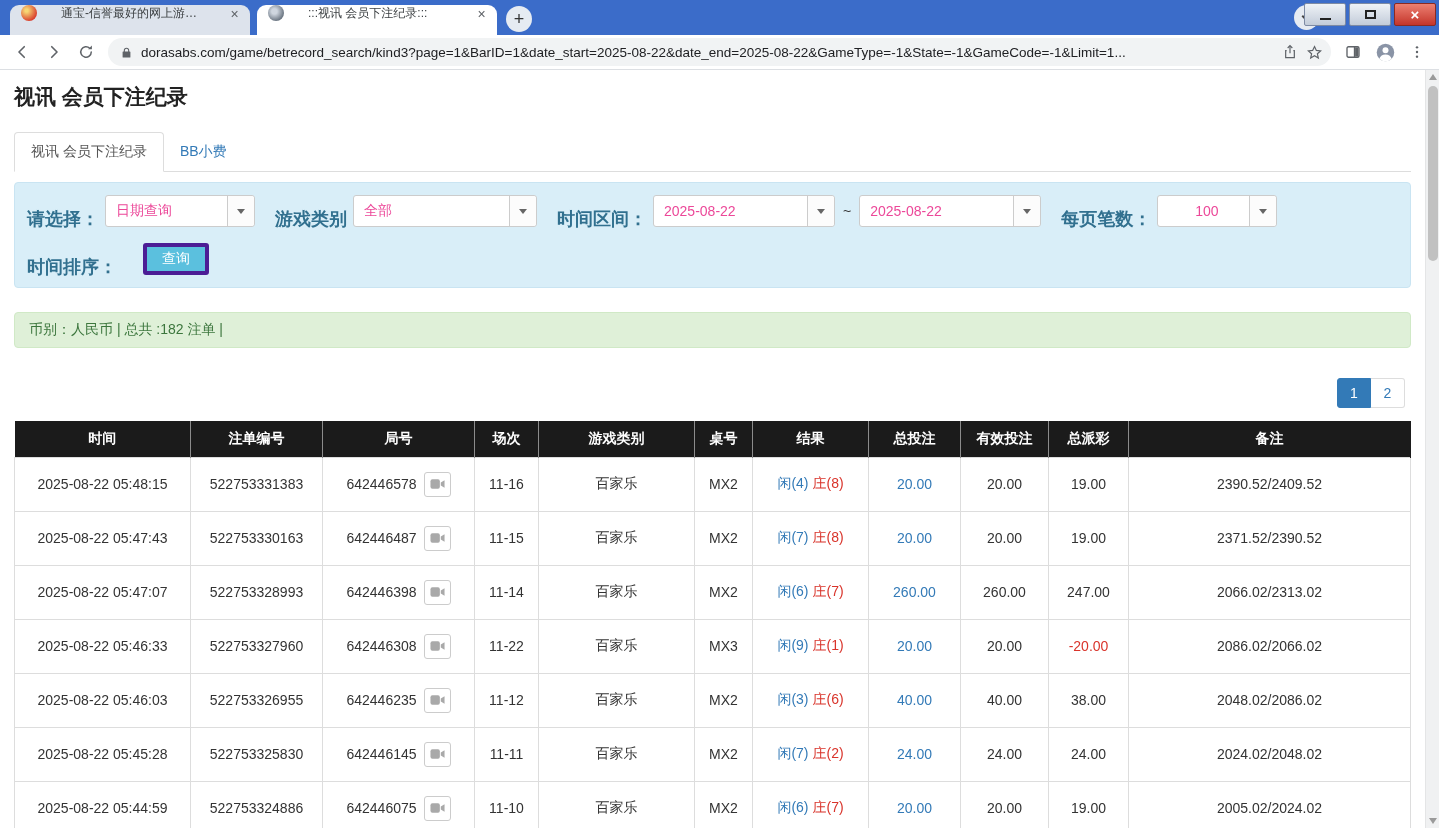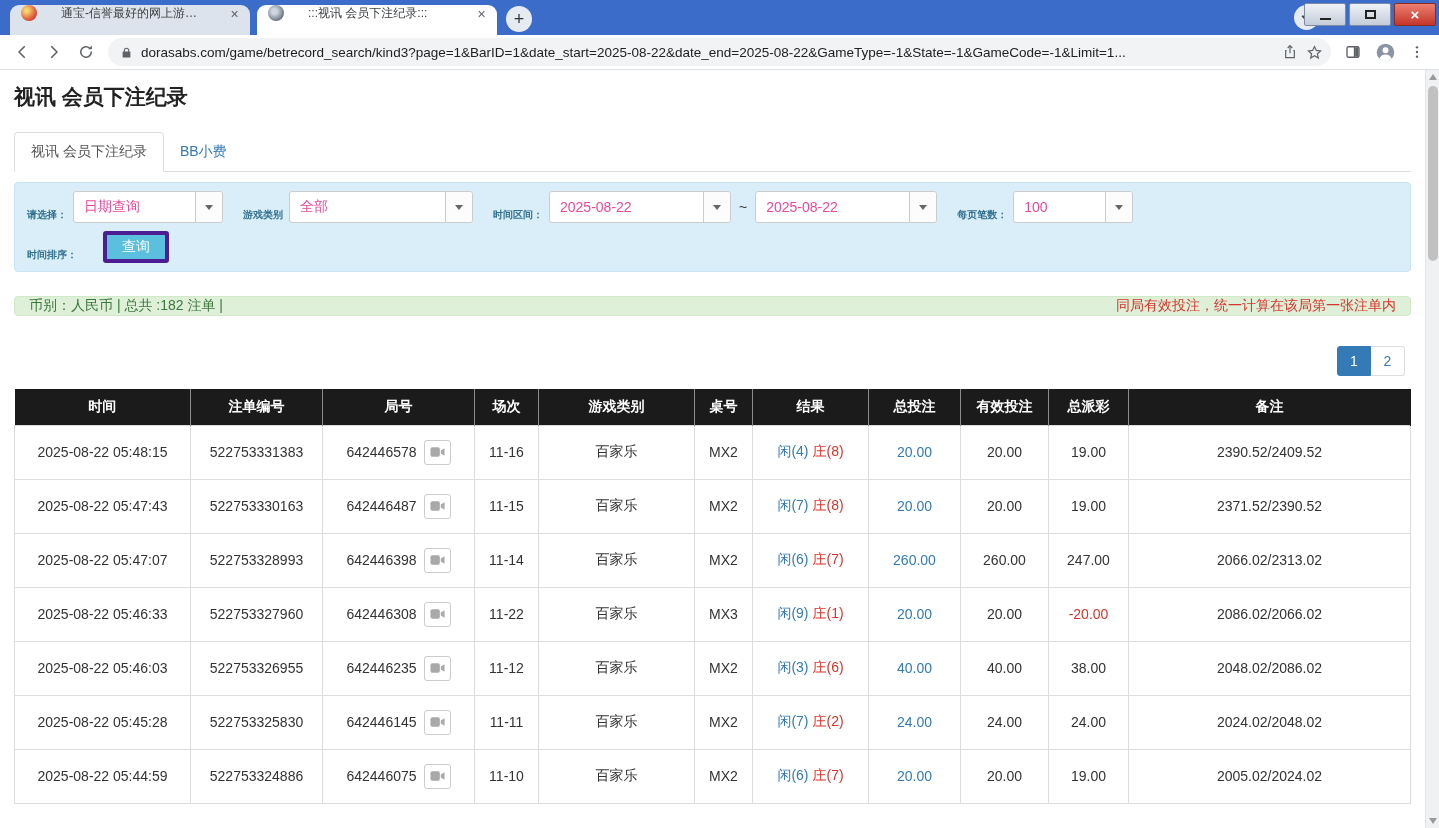--- a/index.html
+++ b/index.html
@@ -40,30 +40,30 @@
 
   
   .page{position:absolute;top:70px;left:0;width:1425px;height:758px;overflow:hidden;padding:0 14px;background:#fff;}
   .page-title{font-size:21px;font-weight:bold;color:#222;margin-top:14px;line-height:26px;}
   .nav-tabs{margin-top:22px;border-bottom:1px solid #ddd;display:flex;align-items:flex-end;}
   .nav-tab{padding:10px 16px;font-size:14px;cursor:pointer;}
   .nav-tab.active{border:1px solid #ddd;border-bottom:1px solid #fff;border-radius:4px 4px 0 0;background:#fff;color:#555;margin-bottom:-1px;}
   .nav-tab.plain{color:var(--accent-blue);}
   .filter-panel{margin-top:10px;background:var(--filter-bg);border:1px solid #c9e4f2;border-radius:4px;padding:8px 10px;display:flex;flex-direction:column;gap:8px;}
   .filter-row{display:flex;align-items:center;}
-  .f-label{font-size:10px;font-weight:bold;color:var(--filter-label);margin:16px 6px 0 2px;white-space:nowrap;}
+  .f-label{font-size:18px;font-weight:bold;color:var(--filter-label);margin:16px 6px 0 2px;white-space:nowrap;}
   .f-label.gap{margin-left:20px;}
   .dd{display:inline-flex;height:32px;background:#fff;border:1px solid #ccc;border-radius:3px;align-items:stretch;cursor:pointer;}
   .dd-value{display:flex;align-items:center;padding:0 10px;font-size:14px;color:#ec4899;flex:1;white-space:nowrap;overflow:hidden;}
   .dd-btn{width:27px;border-left:1px solid #ccc;display:flex;align-items:center;justify-content:center;background:#fcfcfc;border-radius:0 3px 3px 0;}
   .caret{width:0;height:0;border-left:4px solid transparent;border-right:4px solid transparent;border-top:5px solid #666;}
-  .dd.w-query{width:150px;}.dd.w-game{width:184px;}.dd.w-date{width:182px;gap:12px;}.dd.w-size{width:120px;}.dd.w-sort{width:208px;}
+  .dd.w-query{width:150px;}.dd.w-game{width:184px;}.dd.w-date{width:182px;gap:12px;}.dd.w-size{width:120px;padding-left:27px;}.dd.w-sort{width:208px;}
   .tilde{font-size:14px;color:#333;margin:0 8px;}
   .search-btn{margin-left:20px;height:32px;padding:0 15px;background:var(--search-button-bg);color:#fff;border:4px solid #4c1d95;border-radius:3px;font-size:14px;cursor:pointer;font-family:inherit;}
-  .info-bar{margin-top:24px;background:var(--info-bg);border:1px solid #d0e9c6;border-radius:4px;padding:0 14px;display:flex;justify-content:space-between;align-items:center;font-size:14px;}
+  .info-bar{margin-top:24px;background:var(--info-bg);border:1px solid #d0e9c6;border-radius:4px;padding:8px 14px;display:flex;justify-content:space-between;align-items:center;font-size:14px;}
   .info-left{color:var(--info-text);}
   .info-right{color:var(--red);}
   .pagination{display:flex;justify-content:flex-end;margin:30px 6px 0 0;}
   .page-btn{min-width:34px;height:30px;border:1px solid #ddd;background:#fff;color:var(--accent-blue);font-size:14px;display:flex;align-items:center;justify-content:center;cursor:pointer;font-family:inherit;}
   .page-btn:first-child{border-radius:3px 0 0 3px;}
   .page-btn:last-child{border-radius:0 3px 3px 0;border-left:none;}
   .page-btn.active{background:var(--accent-blue);border-color:var(--accent-blue);color:#fff;}
 
   
   table{width:100%;border-collapse:collapse;margin-top:13px;font-size:14px;table-layout:fixed;}
@@ -223,21 +223,20 @@
       </span>
     </div>
     <div class="filter-row">
       <span class="f-label">时间排序：</span>
       <button class="search-btn">查询</button>
     </div>
   </div>
 
   <div class="info-bar">
     <span class="info-left">币别：人民币 | 总共 :182 注单 |</span>
-    <span class="info-right">同局有效投注，统一计算在该局第一张注单内</span>
   </div>
 
   <div class="pagination">
       <button class="page-btn active">1</button>
       <button class="page-btn">2</button>
     </div>
 
   <table>
     <colgroup>
       <col style="width:176px">

